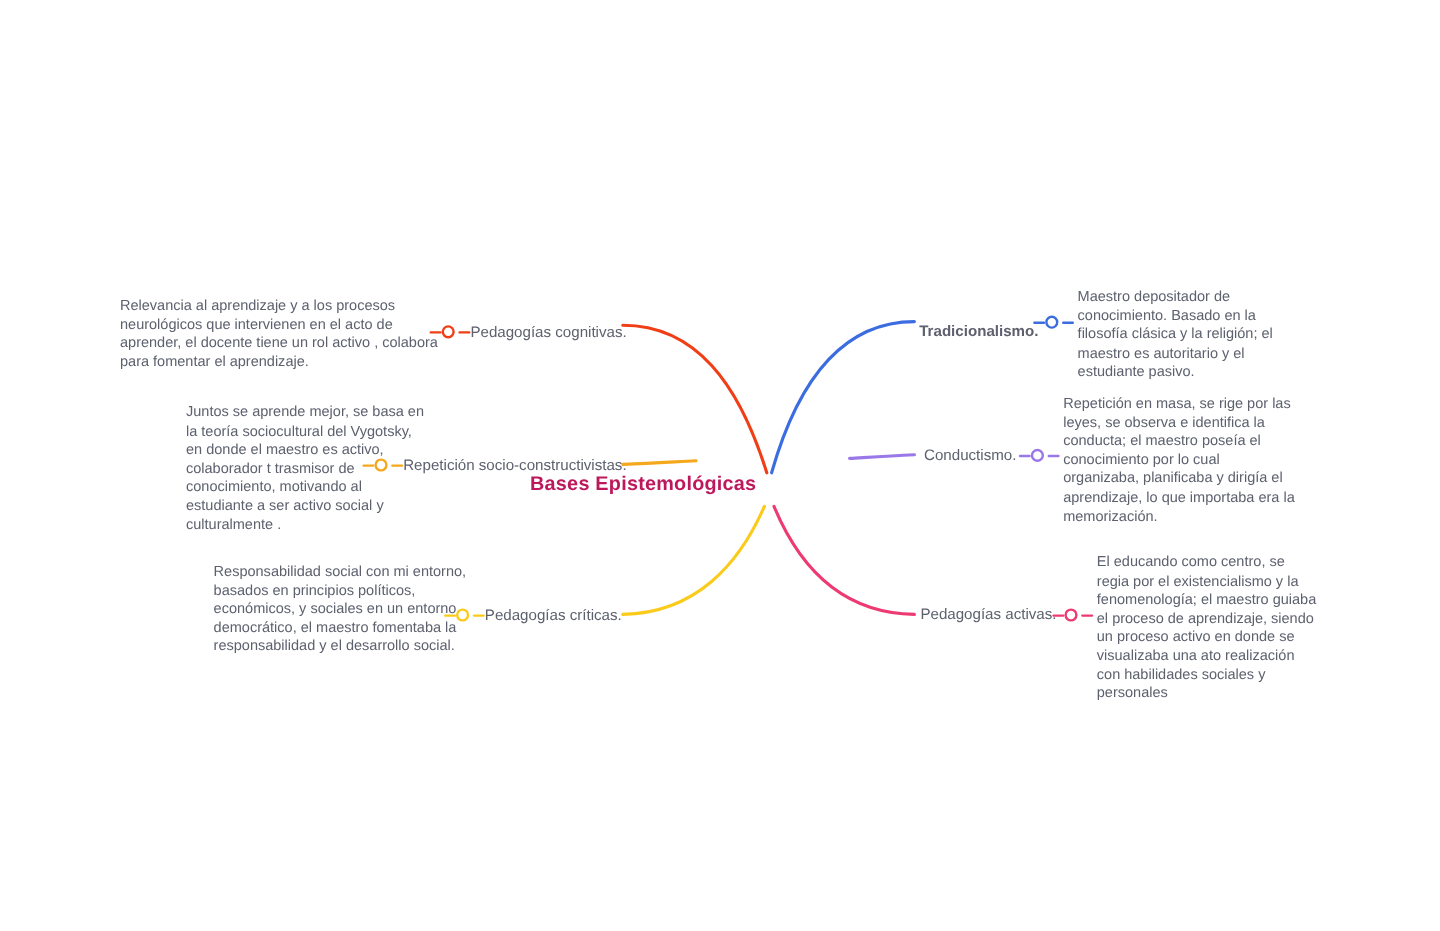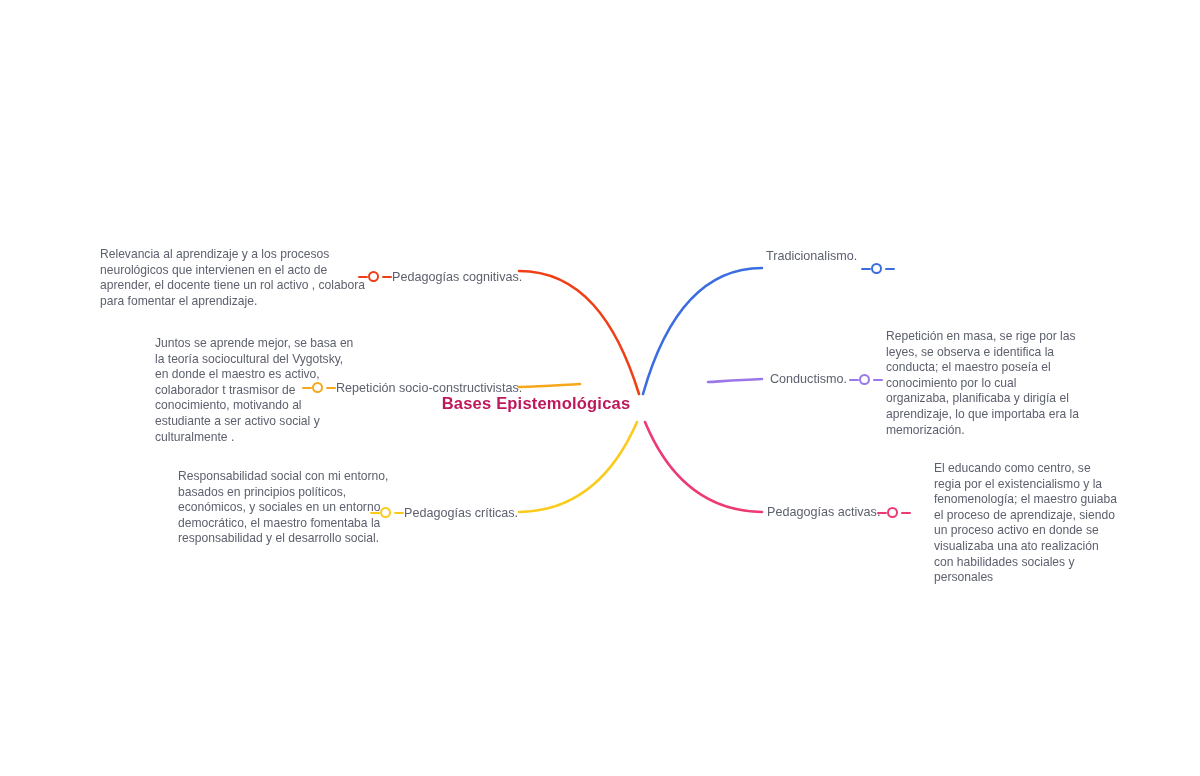--- a/index.html
+++ b/index.html
@@ -124,36 +124,37 @@
   <div class="topic-label to-right" style="left:336px; top:380px;">Repetición socio-constructivistas.</div>
 
   <div class="topic-desc to-left" style="left:178px; top:469px; width:212px;">Responsabilidad social con mi entorno, basados en principios políticos, económicos, y sociales en un entorno democrático, el maestro fomentaba la responsabilidad y el desarrollo social.</div>
   <div class="node-marker" style="left:370px; top:505px;">
     <span class="stub left" style="background:#FBCB1B;"></span>
     <span class="ring" style="border-color:#FBCB1B;"></span>
     <span class="stub right" style="background:#FBCB1B;"></span>
   </div>
   <div class="topic-label to-right" style="left:404px; top:505px;">Pedagogías críticas.</div>
 
-  <div class="topic-label to-right" style="left:766px; top:248px;">Tradicionalismo.</div>
+  <div class="topic-label to-right" style="left:766px; top:268px;font-weight:bold;">Tradicionalismo.</div>
   <div class="node-marker" style="left:861px; top:261px;">
     <span class="stub left" style="background:#3C6DE0;"></span>
     <span class="ring" style="border-color:#3C6DE0;"></span>
     <span class="stub right" style="background:#3C6DE0;"></span>
   </div>
+  <div class="topic-desc to-right" style="left:898px; top:240px; width:190px;">Maestro depositador de conocimiento. Basado en la filosofía clásica y la religión; el maestro es autoritario y el estudiante pasivo.</div>
 
   <div class="topic-label to-right" style="left:770px; top:371px;">Conductismo.</div>
   <div class="node-marker" style="left:849px; top:372px;">
     <span class="stub left" style="background:#9B78E8;"></span>
     <span class="ring" style="border-color:#9B78E8;"></span>
     <span class="stub right" style="background:#9B78E8;"></span>
   </div>
   <div class="topic-desc to-right" style="left:886px; top:329px; width:196px;">Repetición en masa, se rige por las  leyes, se observa e identifica la conducta; el maestro poseía el conocimiento por lo cual organizaba, planificaba y dirigía el aprendizaje, lo que importaba era la memorización.</div>
 
   <div class="topic-label to-right" style="left:767px; top:504px;">Pedagogías activas.</div>
   <div class="node-marker" style="left:877px; top:505px;">
     <span class="stub left" style="background:#EE3A72;"></span>
     <span class="ring" style="border-color:#EE3A72;"></span>
     <span class="stub right" style="background:#EE3A72;"></span>
   </div>
-  <div class="topic-desc to-right" style="left:914px; top:461px; width:186px;margin-left:20px;">El educando como centro, se regia por el existencialismo y la fenomenología; el maestro guiaba el proceso de aprendizaje, siendo un  proceso activo en donde se visualizaba una ato realización con habilidades sociales y personales</div>
+  <div class="topic-desc to-right" style="left:914px; top:461px; width:186px;">El educando como centro, se regia por el existencialismo y la fenomenología; el maestro guiaba el proceso de aprendizaje, siendo un  proceso activo en donde se visualizaba una ato realización con habilidades sociales y personales</div>
 
 </div>
 
 </body></html>

